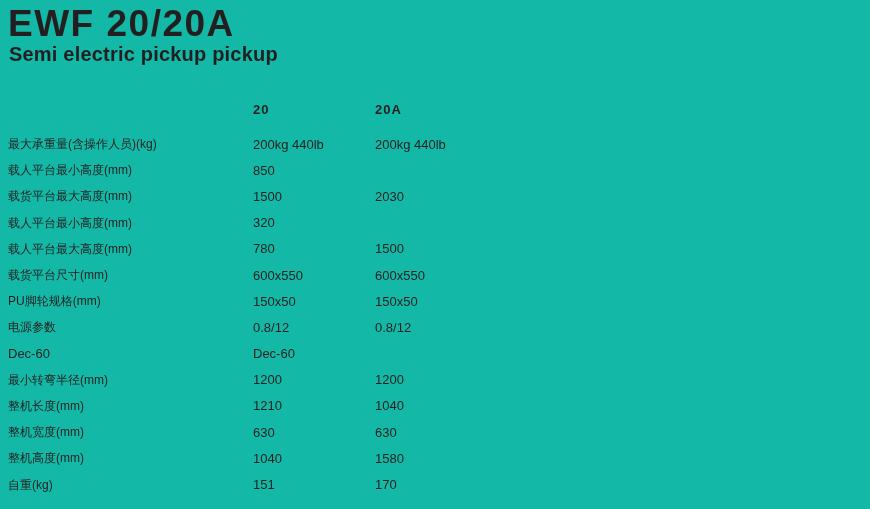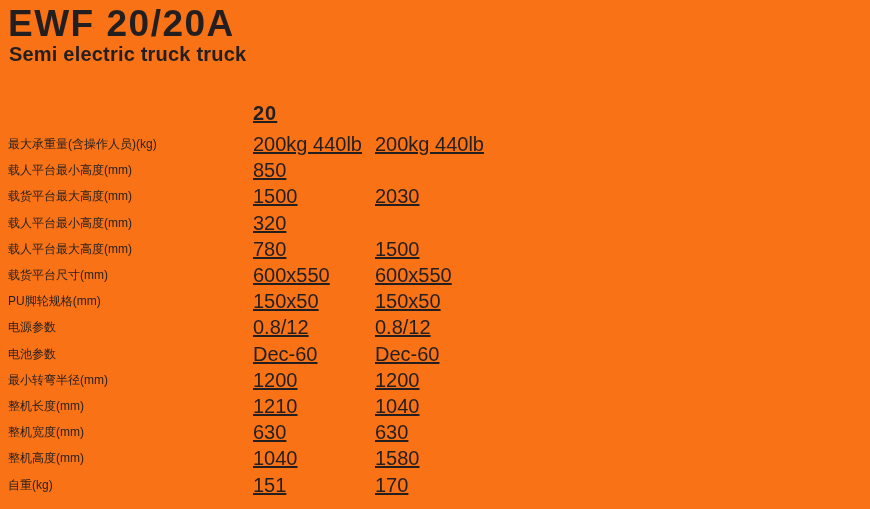--- a/index.html
+++ b/index.html
@@ -11,21 +11,21 @@
     width: 870px;
     height: 509px;
     font-family: "Liberation Sans", sans-serif;
     color: #231f20;
     overflow: hidden;
   }
   .page {
     position: relative;
     width: 870px;
     height: 509px;
-    background: #f97316;
+    background: #14b8a6;
   }
   .title {
     position: absolute;
     left: 8px;
     top: 5px;
     font-size: 37px;
     font-weight: bold;
     letter-spacing: 1.5px;
     line-height: 1;
     white-space: nowrap;
@@ -63,37 +63,37 @@
     line-height: 1;
     padding-top: 2px;
     white-space: nowrap;
   }
   .label-cell {
     font-size: 12px;
     line-height: 1;
     white-space: nowrap;
   }
   .value-cell {
-    font-size: 20px;
+    font-size: 13px;
     line-height: 1;
     white-space: nowrap;
-    text-decoration: underline;
   }
 </style>
 </head>
 <body>
 
 <div class="page">
   <div class="title">EWF 20/20A</div>
-  <div class="subtitle">Semi electric truck truck</div>
+  <div class="subtitle">Semi electric pickup pickup</div>
 
   <div class="spec-table">
     <div class="row header-row">
       <div class="cell label-cell"></div>
       <div class="cell value-cell col-header">20</div>
+      <div class="cell value-cell col-header">20A</div>
     </div>
     <div id="table-body">
   <div class="row">
     <div class="cell label-cell">最大承重量(含操作人员)(kg)</div>
     <div class="cell value-cell">200kg 440lb</div>
     <div class="cell value-cell">200kg 440lb</div>
   </div>
 
   <div class="row">
     <div class="cell label-cell">载人平台最小高度(mm)</div>
@@ -129,21 +129,20 @@
     <div class="cell value-cell">150x50</div>
   </div>
 
   <div class="row">
     <div class="cell label-cell">电源参数</div>
     <div class="cell value-cell">0.8/12</div>
     <div class="cell value-cell">0.8/12</div>
   </div>
 
   <div class="row">
-    <div class="cell label-cell">电池参数</div>
     <div class="cell value-cell">Dec-60</div>
     <div class="cell value-cell">Dec-60</div>
   </div>
 
   <div class="row">
     <div class="cell label-cell">最小转弯半径(mm)</div>
     <div class="cell value-cell">1200</div>
     <div class="cell value-cell">1200</div>
   </div>
 

